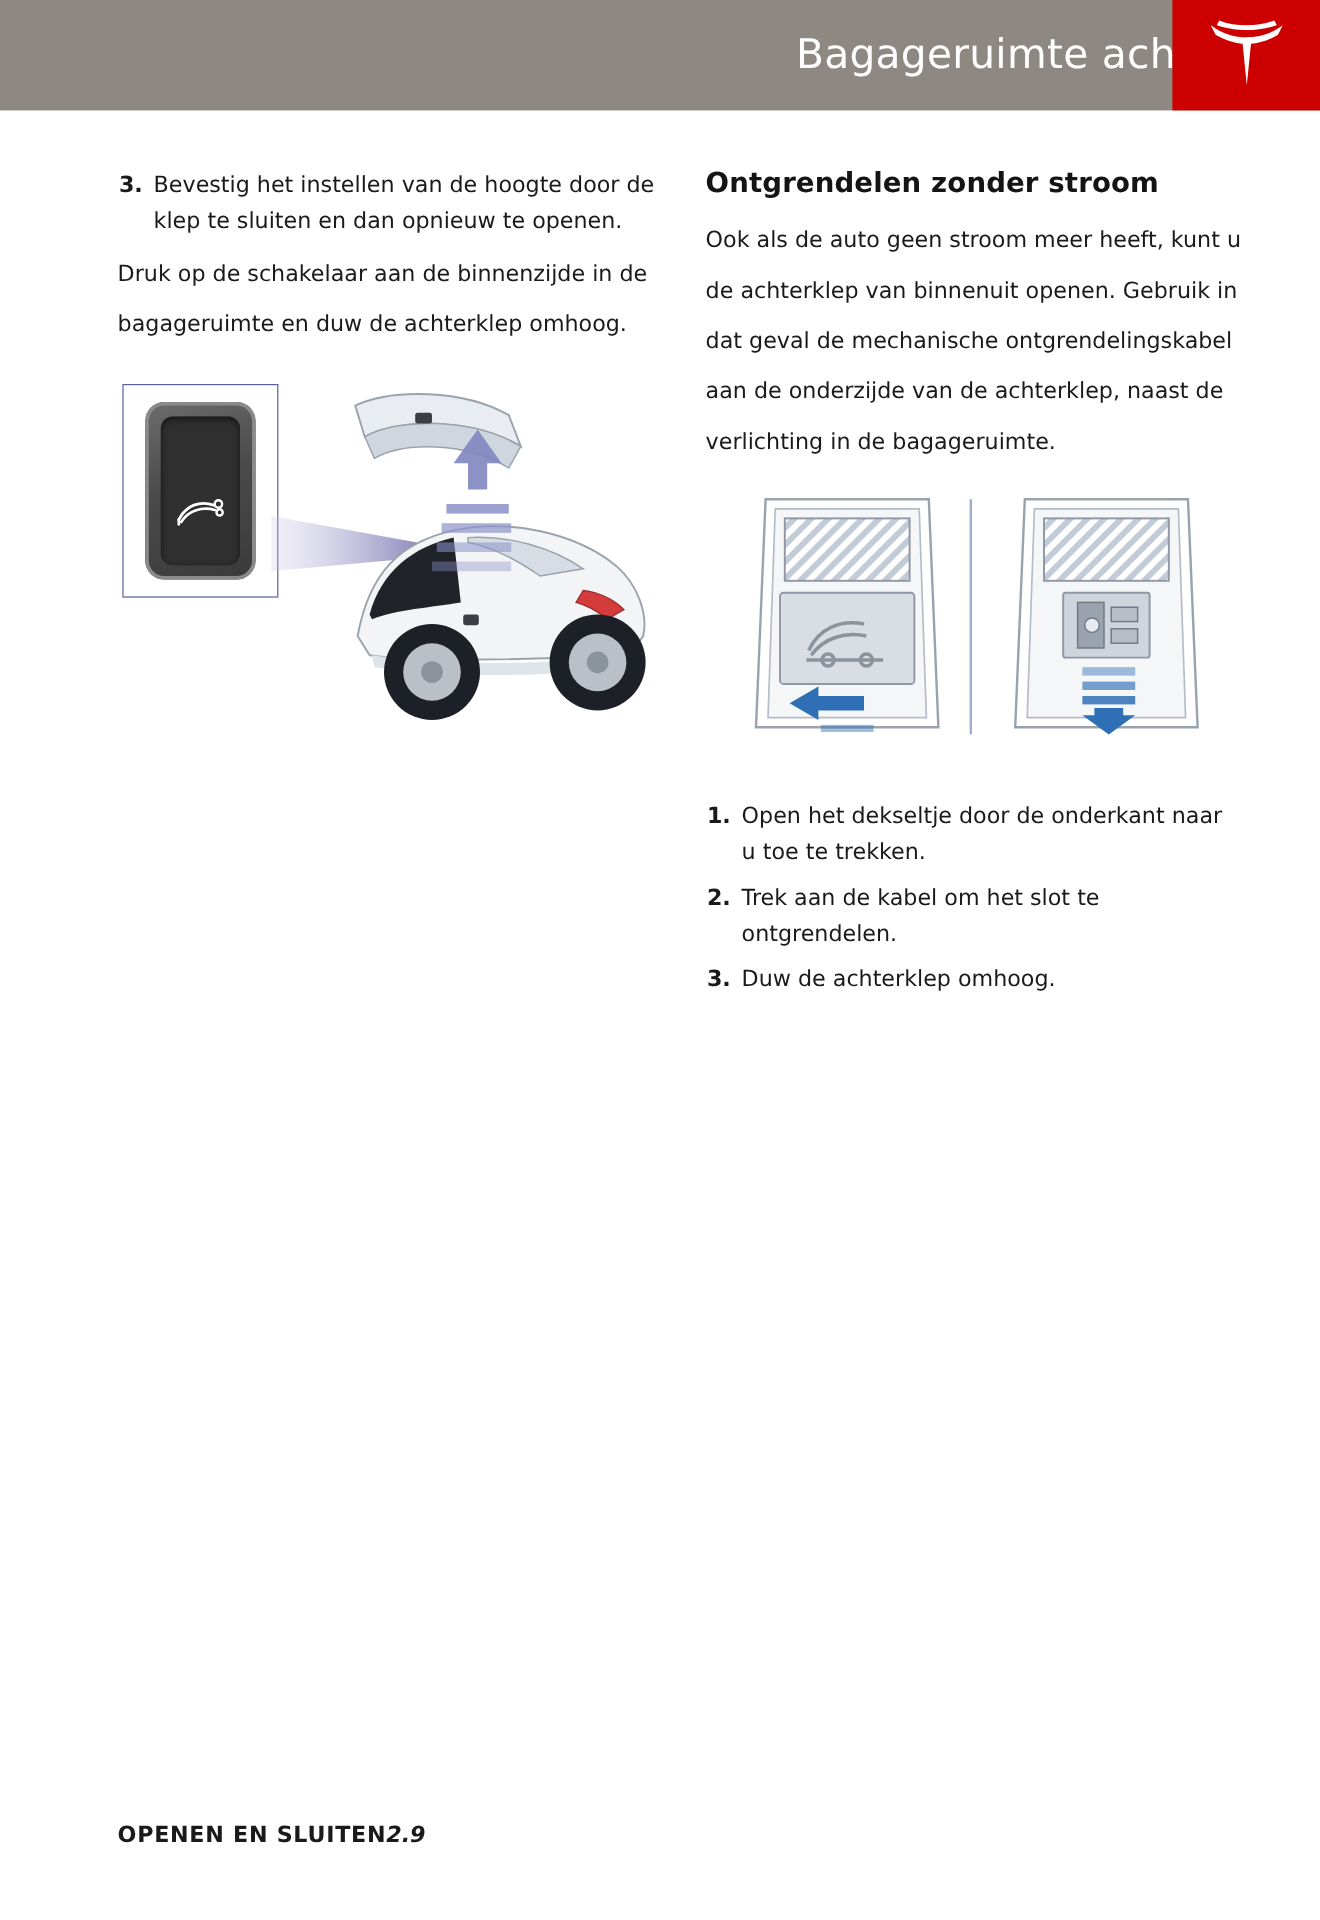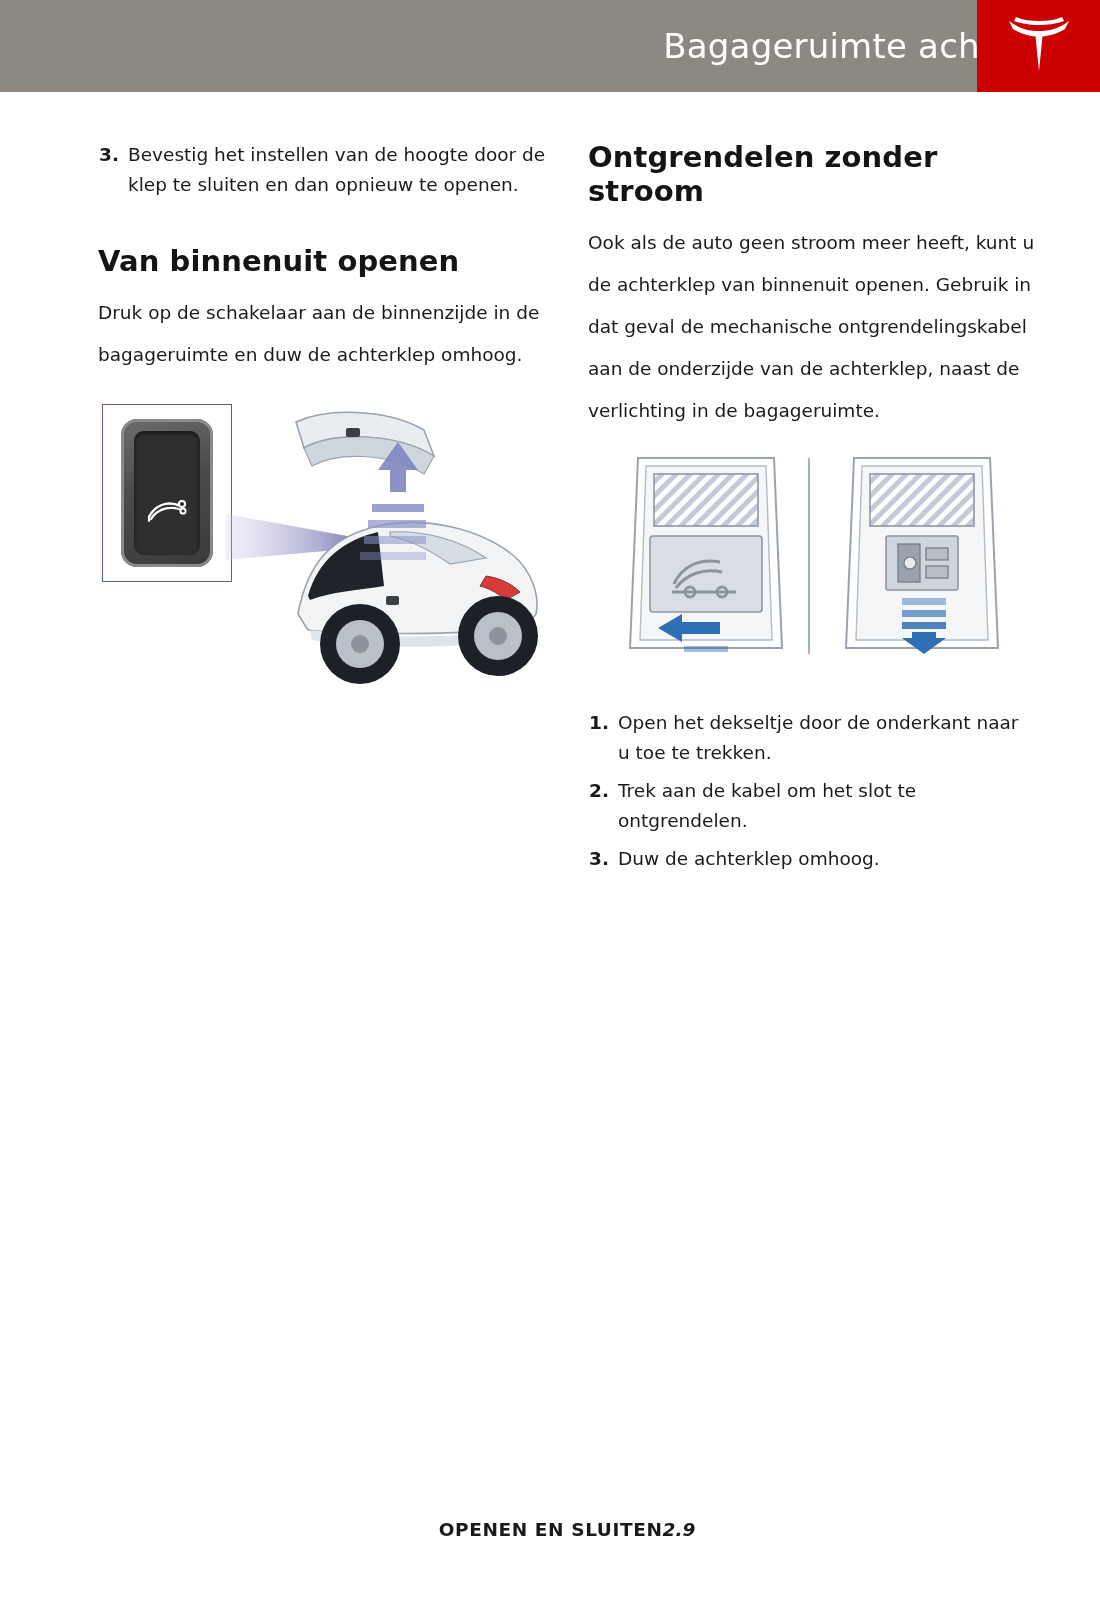--- a/index.html
+++ b/index.html
@@ -57,21 +57,21 @@
 
   .col {
     position: absolute;
     top: 48px;
     width: 448px;
   }
   .col-left  { left: 98px; }
   .col-right { left: 588px; }
 
   h2 {
-    font-size: 29px;
+    font-size: 23px;
     font-weight: 700;
     margin: 44px 0 14px 0;
     color: #141414;
     letter-spacing: 0.1px;
   }
   h2.first { margin-top: 0; }
 
   p {
     font-size: 18.5px;
     line-height: 42px;
@@ -173,21 +173,21 @@
     background: #9fb0cc;
   }
 
   
   .footer {
     position: absolute;
     left: 98px;
     bottom: 60px;
     width: 938px;
     display: flex;
-    justify-content: center;
+    justify-content: flex-start;
     align-items: baseline;
   }
   .footer-left {
     font-size: 18.5px;
     font-weight: 700;
     letter-spacing: 0.6px;
     color: #1a1a1a;
   }
   .footer-right {
     font-size: 18.5px;
@@ -213,21 +213,20 @@
 
   <div class="col col-left">
 
     <ol class="numlist">
       <li>
         <span class="num">3.</span>
         <span class="txt">Bevestig het instellen van de hoogte door de klep te sluiten en dan opnieuw te openen.</span>
       </li>
     </ol>
 
-    <h2>Van binnenuit openen</h2>
 
     <p>Druk op de schakelaar aan de binnenzijde in de bagageruimte en duw de achterklep omhoog.</p>
 
     <div class="fig-left">
 
       <div class="switch-frame">
         <div class="switch-body">
           <div class="switch-inner">
             <svg class="switch-glyph" viewBox="0 0 44 30">
               <path d="M4 22 C10 10, 22 6, 33 10" stroke="#ffffff" stroke-width="2.4" fill="none" stroke-linecap="round"></path>

